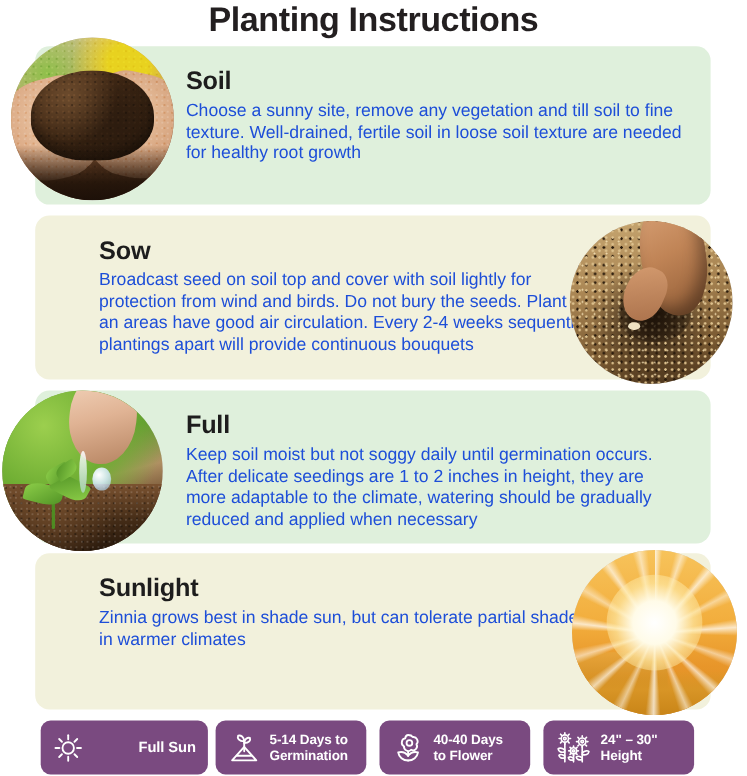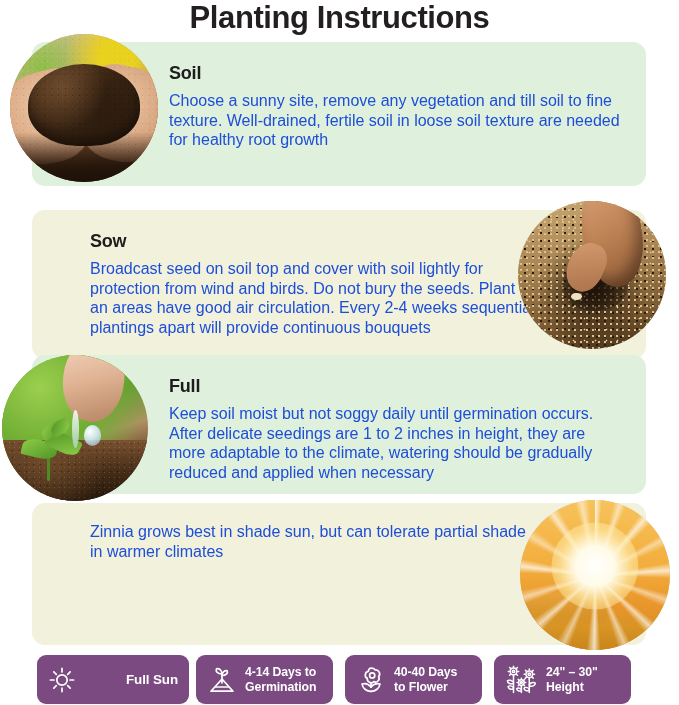--- a/index.html
+++ b/index.html
@@ -37,33 +37,33 @@
   
   .card {
     position: absolute;
     border-radius: 13px;
     overflow: visible;
   }
   .card-green { background: #dff0dc; }
   .card-cream { background: #f2f1dc; }
 
   .card-1 { left: 32px;  top: 42px;  width: 614px; height: 144px; }
-  .card-2 { left: 32px;  top: 210px; width: 614px; height: 149px; }
+  .card-2 { left: 32px;  top: 196px; width: 614px; height: 149px; }
   .card-3 { left: 32px;  top: 355px; width: 614px; height: 139px; }
   .card-4 { left: 32px;  top: 503px; width: 614px; height: 142px; }
 
   .card-text {
     position: absolute;
     top: 19px;
   }
   .text-right { left: 137px; width: 452px; }     
   .text-left  { left: 58px;  width: 452px; }     
 
   .card-heading {
-    font-size: 18px;
+    font-size: 23px;
     font-weight: bold;
     color: #1d1d1d;
     letter-spacing: -0.2px;
     margin-bottom: 5px;
     line-height: 25px;
   }
   .card-body {
     font-size: 16px;
     line-height: 19.6px;
     color: #1d4ed8;
@@ -334,20 +334,21 @@
     <div class="leaf leaf-b"></div>
     <div class="leaf leaf-c"></div>
     <div class="leaf leaf-d"></div>
     <div class="water-finger"></div>
     <div class="water-drop-stream"></div>
     <div class="water-drop"></div>
   </div>
 
   <div class="card card-cream card-4">
     <div class="card-text text-left">
+      <div class="card-heading">Sunlight</div>
       <div class="card-body">Zinnia grows best in shade sun, but can tolerate partial shade in warmer climates</div>
     </div>
   </div>
   <div class="photo photo-sunlight">
     <div class="inner sun-bg"></div>
     <div class="sun-hill"></div>
     <div class="sun-field"></div>
     <div class="sun-rays"></div>
     <div class="sun-core"></div>
   </div>
@@ -368,21 +369,21 @@
   </div>
 
   <div class="badge badge-2">
     <svg class="badge-icon" width="30" height="30" viewBox="0 0 30 30" fill="none" stroke="#ffffff" stroke-width="1.7" stroke-linecap="round" stroke-linejoin="round">
       <path d="M15 18 L15 8"></path>
       <path d="M15 9 C10 9 8.5 6 9.5 3.8 C11.8 3 15 5 15 9 Z"></path>
       <path d="M15 10.5 C19.6 10.5 21 7.8 20.2 5.8 C18 5.1 15 7 15 10.5 Z"></path>
       <path d="M4 26.2 L15 14 L26 26.2 Z"></path>
       <path d="M8.3 22 L21.7 22"></path>
     </svg>
-    <span class="badge-label">4-14 Days to
+    <span class="badge-label">5-14 Days to
 Germination</span>
   </div>
 
   <div class="badge badge-3">
     <svg class="badge-icon" width="30" height="30" viewBox="0 0 30 30" fill="none" stroke="#ffffff" stroke-width="1.7" stroke-linecap="round" stroke-linejoin="round">
       <path d="M15 3.2 C17 3.2 18.6 4 19.2 5 C20.6 4.8 22.4 5.6 23.2 7.2 C24 8.8 23.6 10.6 22.6 11.6 C23.3 12.8 23.2 14.8 22 16 C20.8 17.2 18.9 17.3 17.7 16.6 C16.8 17.7 15 18.1 13.4 17.3 C11.8 16.5 11.1 14.8 11.3 13.4 C10.1 12.9 9.1 11.3 9.3 9.6 C9.5 7.8 10.9 6.5 12.3 6.3 C12.6 4.9 13.6 3.2 15 3.2 Z"></path>
       <circle cx="16.2" cy="10.4" r="2.6"></circle>
       <path d="M15 18.4 L15 22"></path>
       <path d="M15 22 C12.4 18.8 8.6 18.2 6 19 C6.6 23.2 10.4 26.4 15 26.4"></path>
       <path d="M15 22 C17.6 18.8 21.4 18.2 24 19 C23.4 23.2 19.6 26.4 15 26.4"></path>

